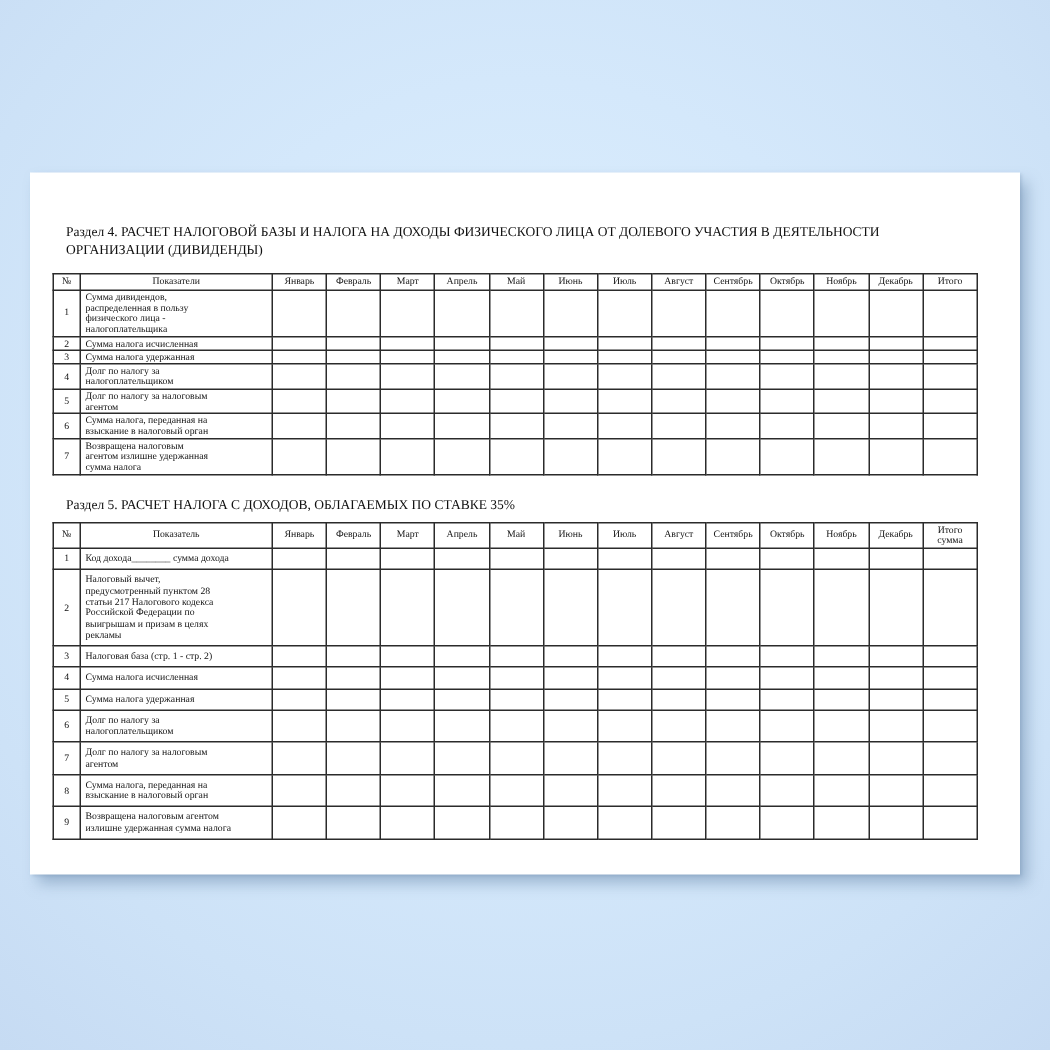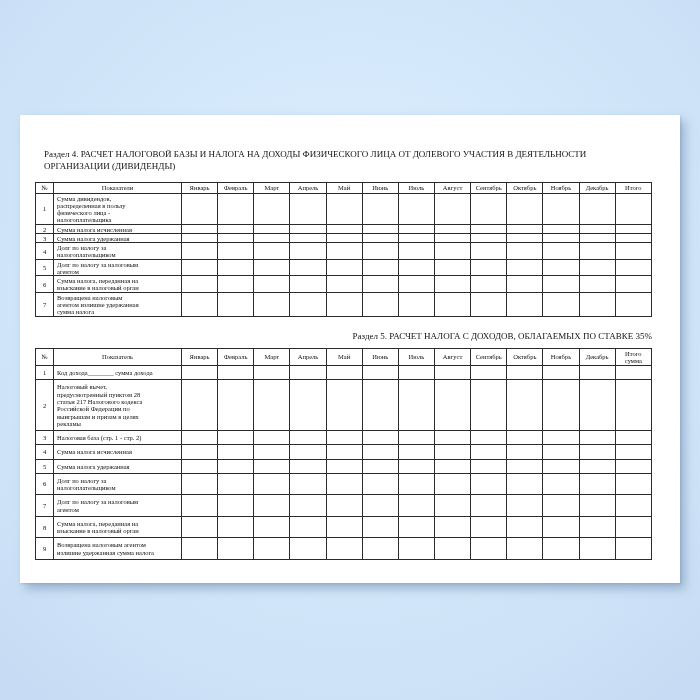--- a/index.html
+++ b/index.html
@@ -31,21 +31,21 @@
     color: #111111;
   }
   .section-title {
     font-size: 9px;
     line-height: 1.35;
     margin-left: 9px;
     white-space: pre-line;
     color: #111111;
   }
   .title-4 { margin-top: 33px; }
-  .title-5 { margin-top: 13px; text-align: right; }
+  .title-5 { margin-top: 13px; }
   table {
     border-collapse: collapse;
     table-layout: fixed;
     width: 100%;
     margin-top: 10px;
   }
   .t2 { margin-top: 6px; }
   th, td {
     border: 1px solid #2b2b2b;
     font-size: 6.5px;

